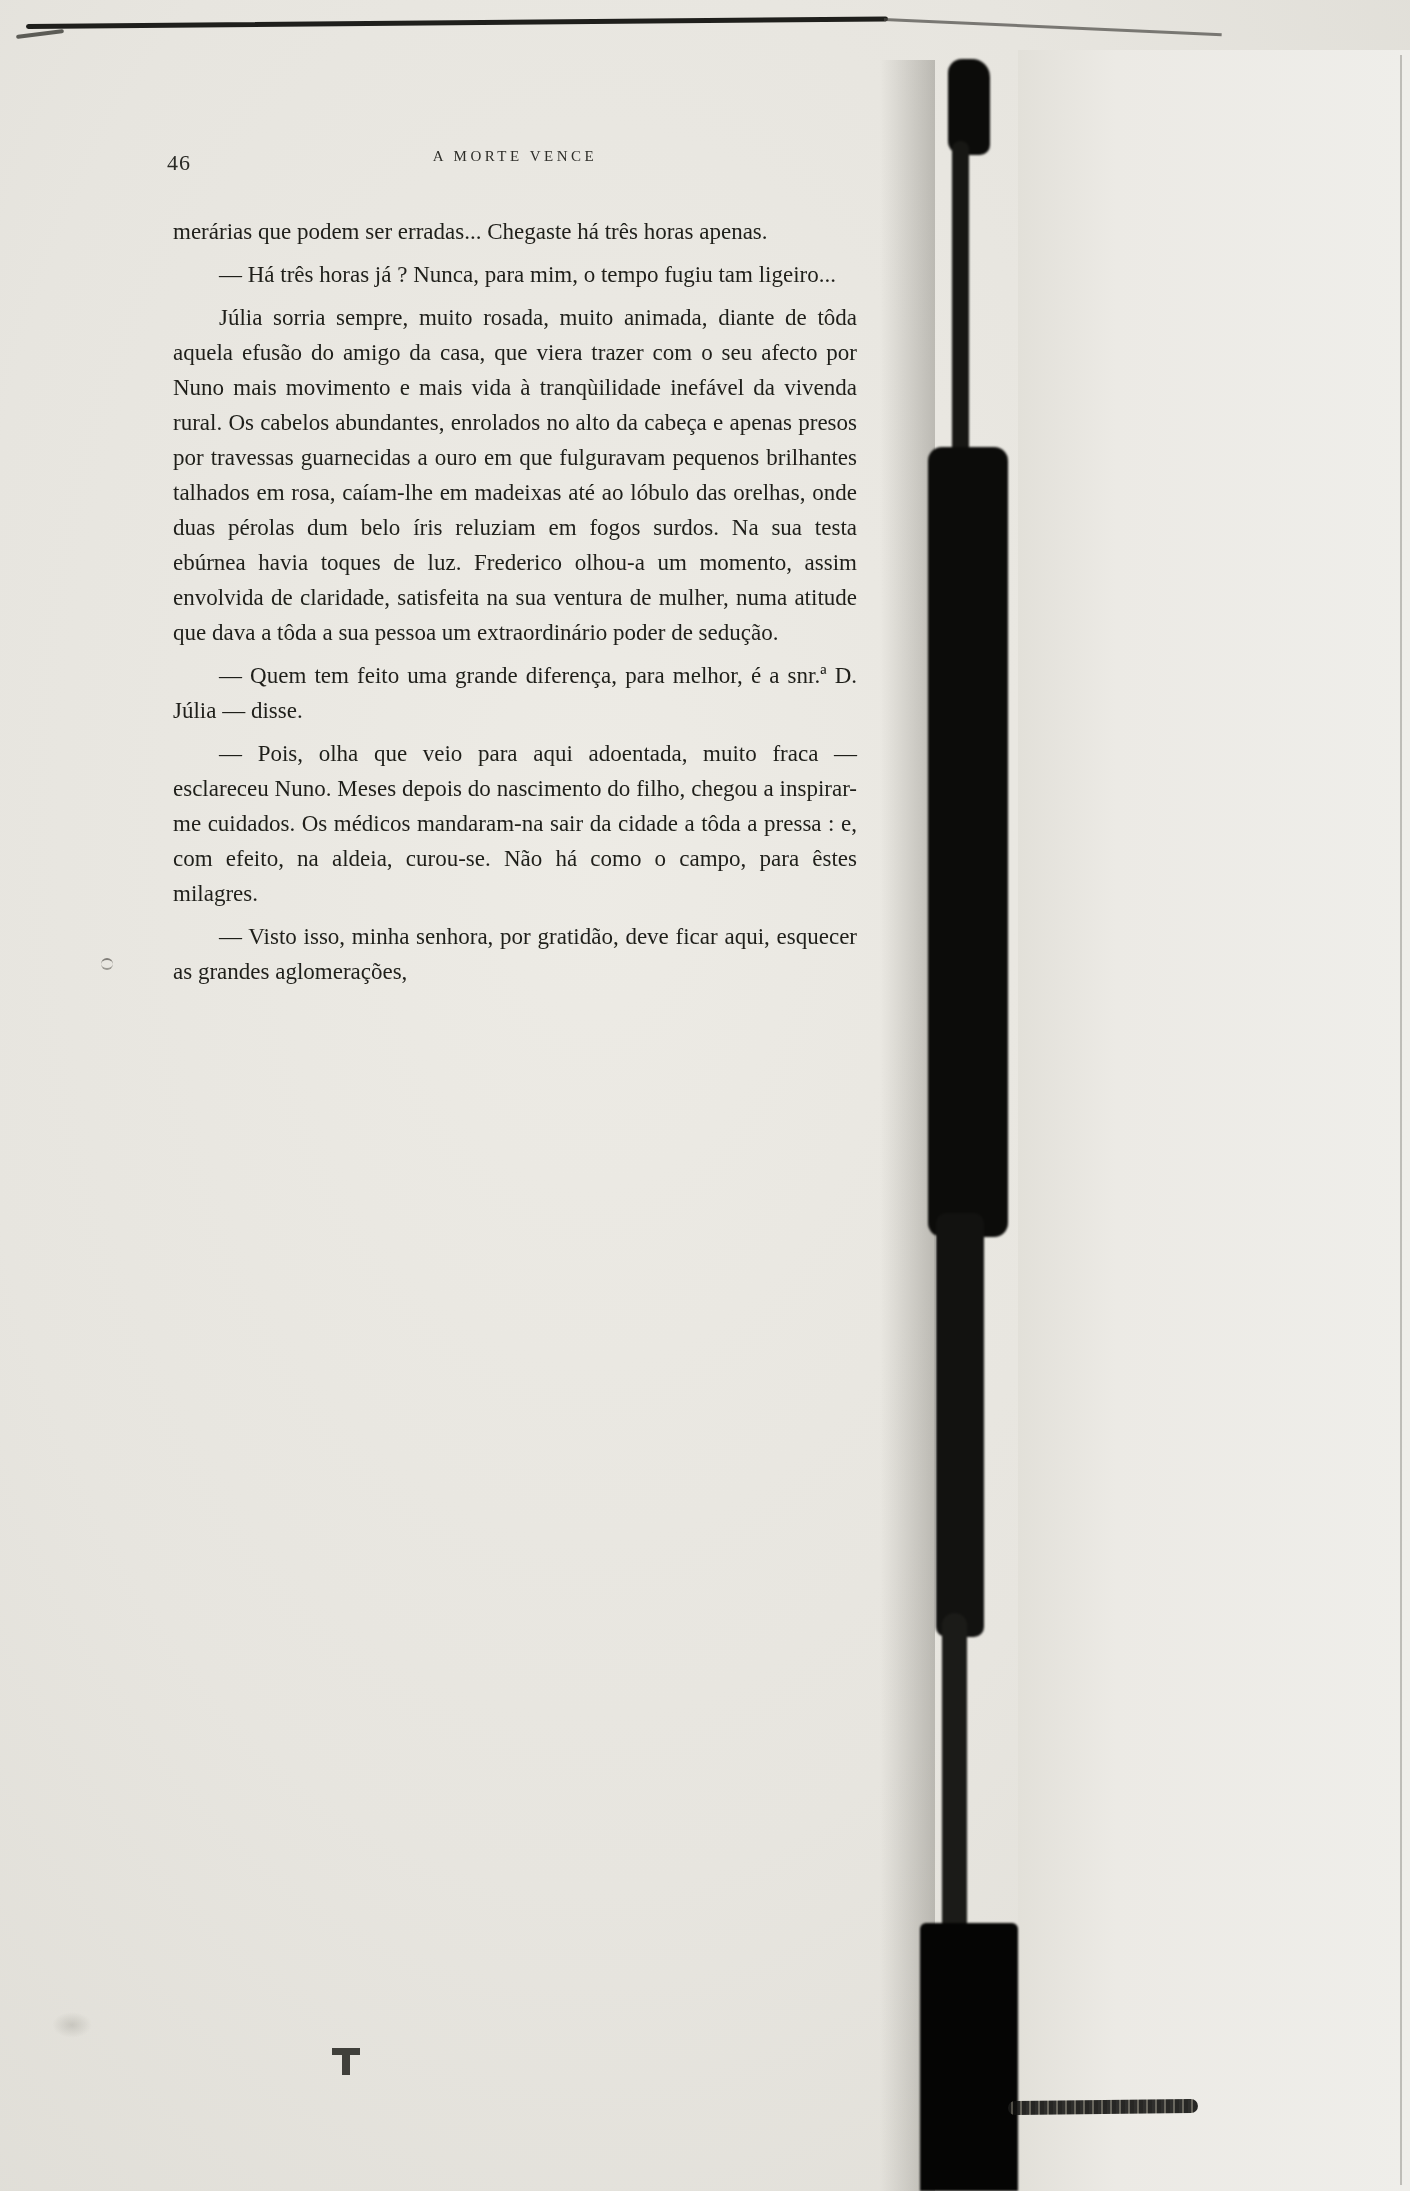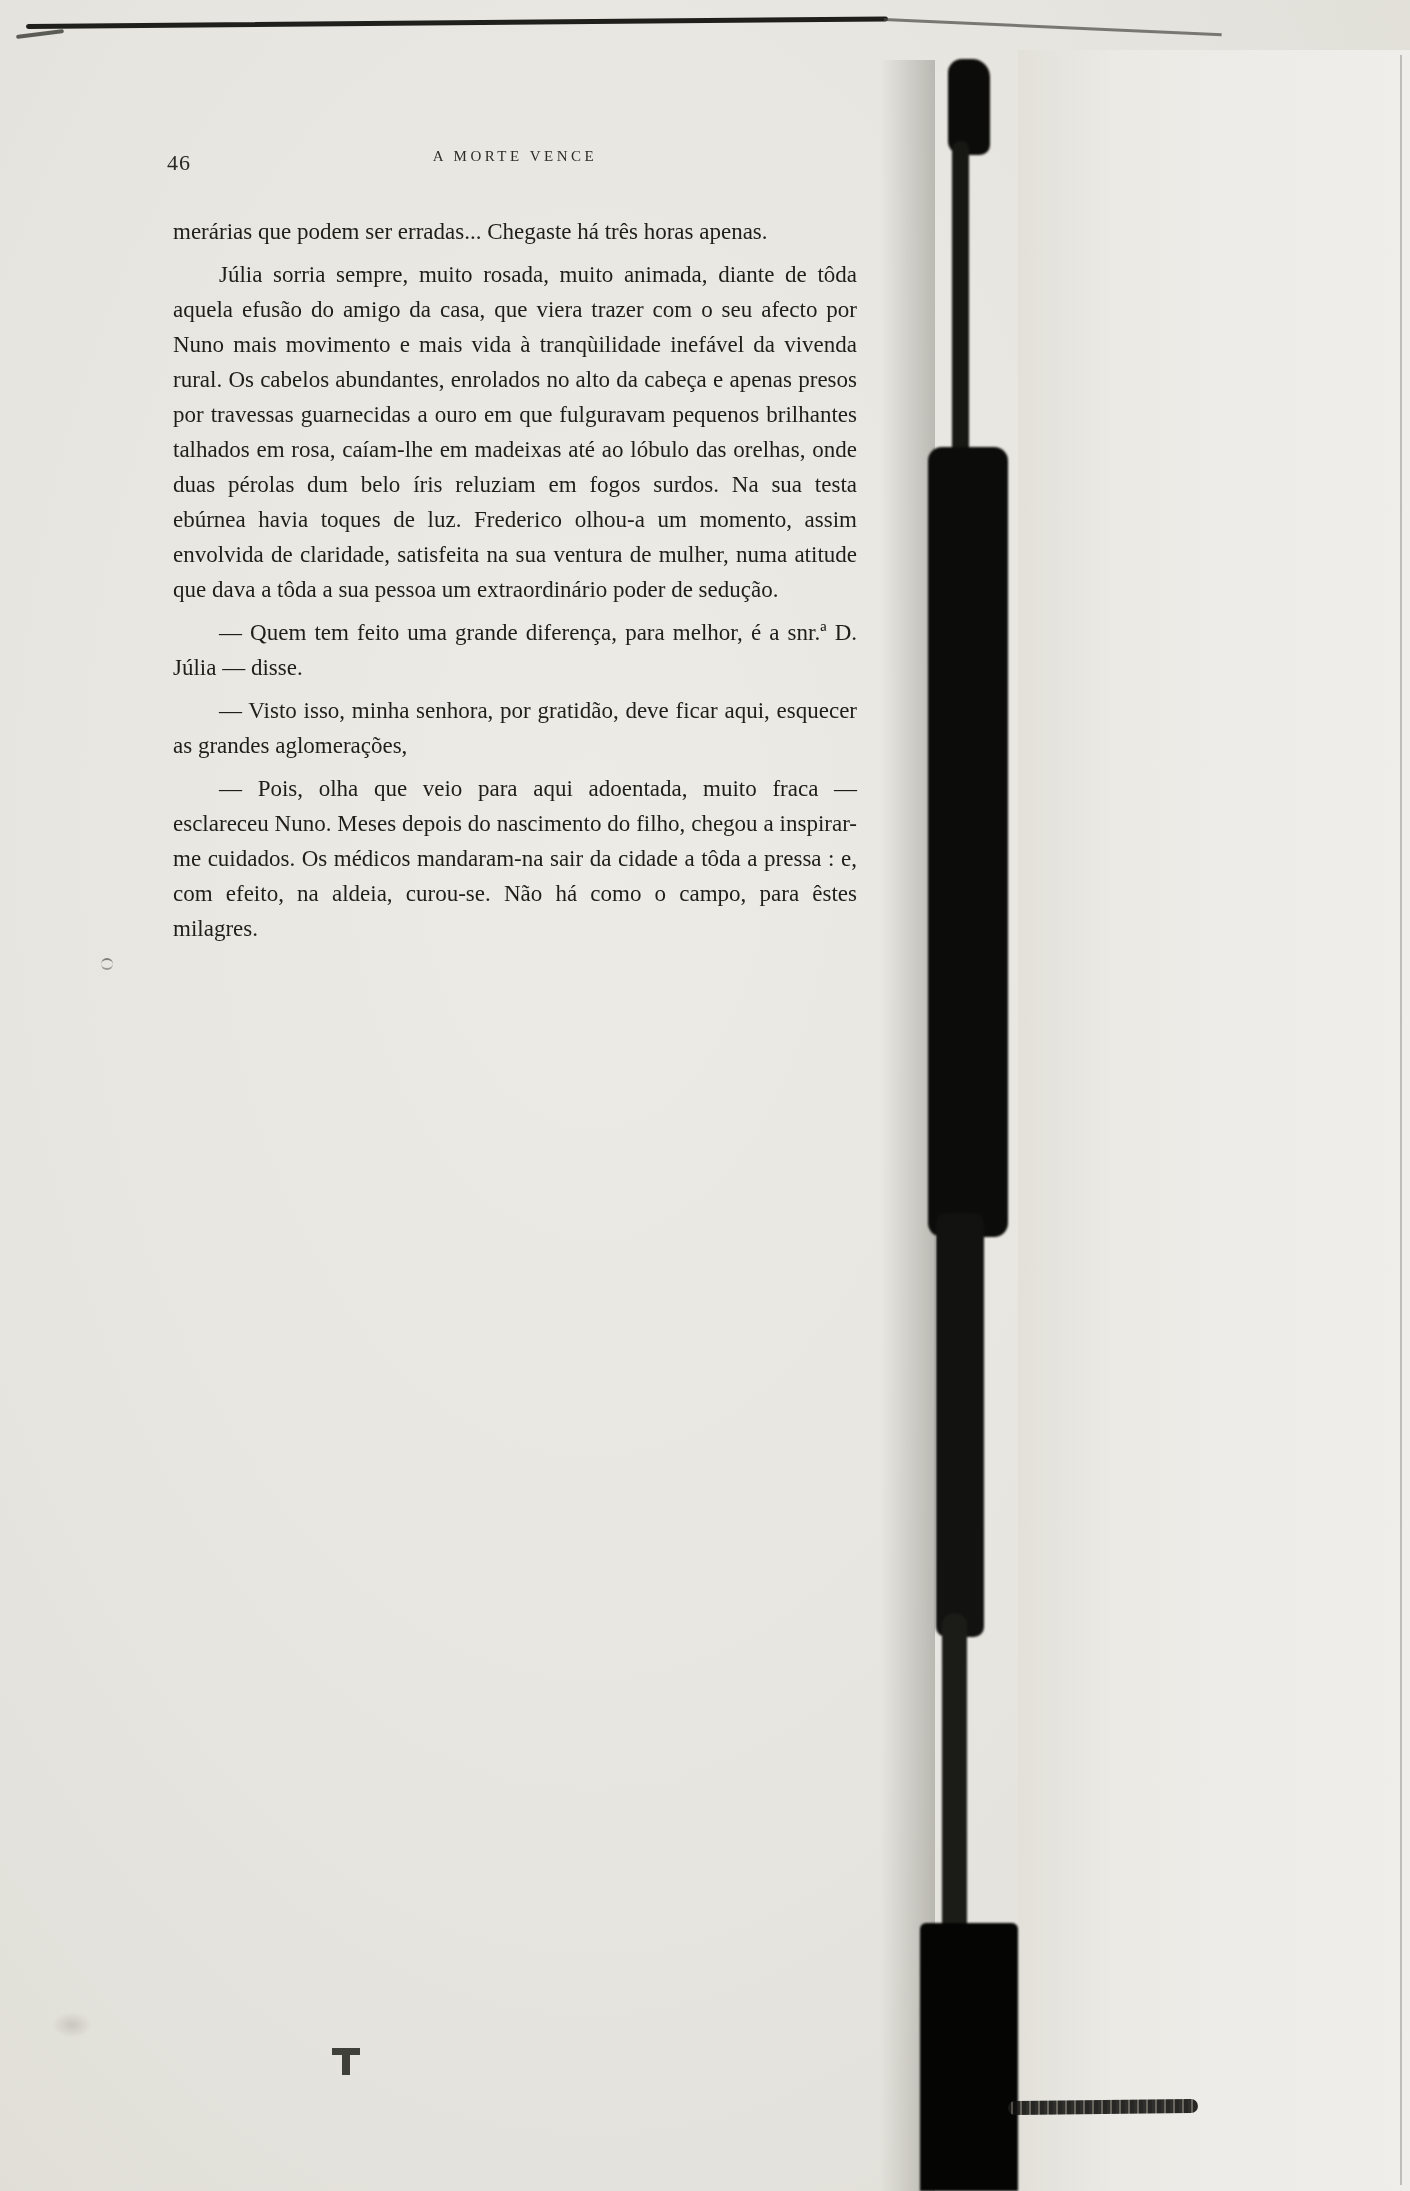--- a/index.html
+++ b/index.html
@@ -117,24 +117,25 @@
   <div class="top-line-1"></div>
   <div class="top-line-2"></div>
 
   <header class="page-header">
     <span class="page-num">46</span>
     <span class="running-title">A MORTE VENCE</span>
   </header>
 
   <main class="text-block">
     <p class="para">merárias que podem ser erradas... Chegaste há três horas apenas.</p>
+    <p class="para indent">— Há três horas já ? Nunca, para mim, o tempo fugiu tam ligeiro...</p>
     <p class="para indent">Júlia sorria sempre, muito rosada, muito animada, diante de tôda aquela efusão do amigo da casa, que viera trazer com o seu afecto por Nuno mais movimento e mais vida à tranqùilidade inefável da vivenda rural. Os cabelos abundantes, enrolados no alto da cabeça e apenas presos por travessas guarnecidas a ouro em que fulguravam pequenos brilhantes talhados em rosa, caíam-lhe em madeixas até ao lóbulo das orelhas, onde duas pérolas dum belo íris reluziam em fogos surdos. Na sua testa ebúrnea havia toques de luz. Frederico olhou-a um momento, assim envolvida de claridade, satisfeita na sua ventura de mulher, numa atitude que dava a tôda a sua pessoa um extraordinário poder de sedução.</p>
     <p class="para indent">— Quem tem feito uma grande diferença, para melhor, é a snr.ª D. Júlia — disse.</p>
+    <p class="para indent">— Pois, olha que veio para aqui adoentada, muito fraca — esclareceu Nuno. Meses depois do nascimento do filho, chegou a inspirar-me cuidados. Os médicos mandaram-na sair da cidade a tôda a pressa : e, com efeito, na aldeia, curou-se. Não há como o campo, para êstes milagres.</p>
     <p class="para indent">— Visto isso, minha senhora, por gratidão, deve ficar aqui, esquecer as grandes aglomerações,</p>
-    <p class="para indent">— Pois, olha que veio para aqui adoentada, muito fraca — esclareceu Nuno. Meses depois do nascimento do filho, chegou a inspirar-me cuidados. Os médicos mandaram-na sair da cidade a tôda a pressa : e, com efeito, na aldeia, curou-se. Não há como o campo, para êstes milagres.</p>
   </main>
 
   <div class="spine-shadow"></div>
   <div class="spine">
     <div class="sp sp1"></div>
     <div class="sp sp2"></div>
     <div class="sp sp3"></div>
     <div class="sp sp4"></div>
     <div class="sp sp5"></div>
     <div class="sp sp6"></div>

